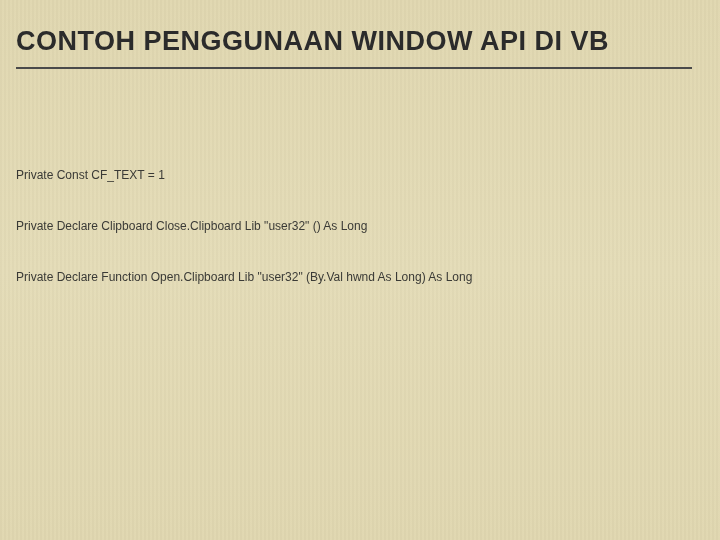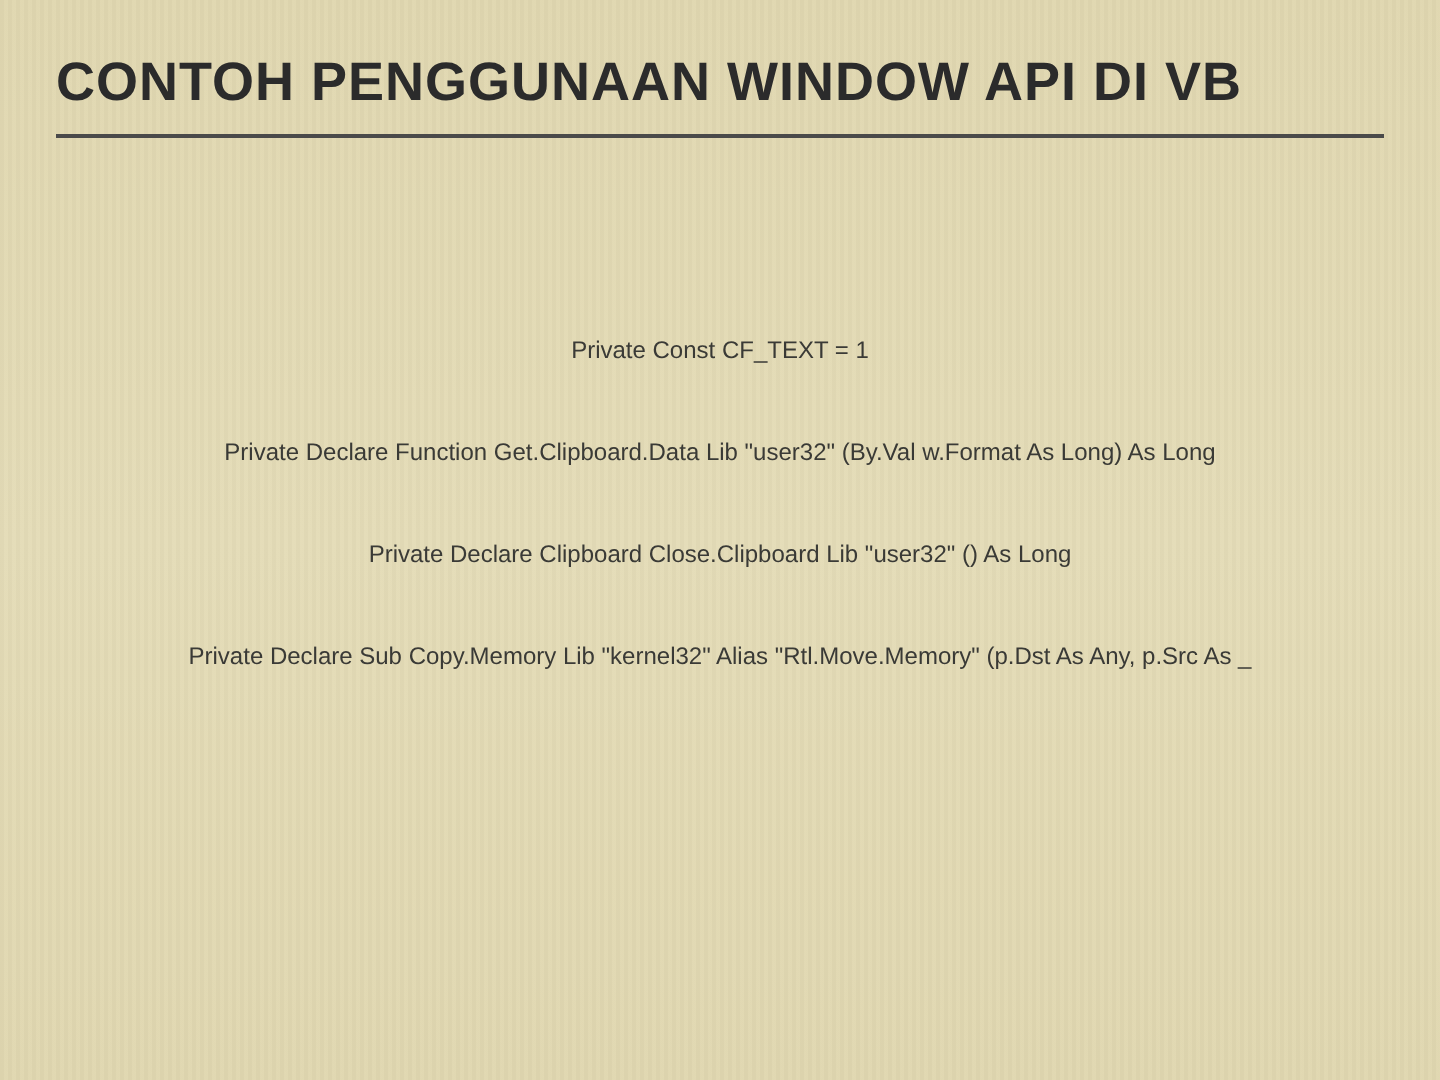--- a/index.html
+++ b/index.html
@@ -24,21 +24,21 @@
       90deg,
       rgba(0,0,0,0.02) 0px,
       rgba(0,0,0,0.02) 2px,
       rgba(255,255,255,0.02) 2px,
       rgba(255,255,255,0.02) 4px
     );
     pointer-events: none;
   }
   .slide {
     position: relative;
-    padding: 26px 28px 20px 28px;
+    padding: 26px 28px 20px 16px;
     box-sizing: border-box;
     width: 100%;
     height: 100%;
   }
   .title {
     font-size: 27px;
     font-weight: 700;
     letter-spacing: 0.5px;
     color: #2b2b2b;
     margin: 0 0 10px 0;
@@ -53,35 +53,33 @@
   }
   .codeblock {
     font-family: Arial, Helvetica, sans-serif;
     font-size: 12px;
     line-height: 1.42;
     color: #3a3a36;
     white-space: pre-wrap;
   }
   .para {
     margin-bottom: 20px;
-    text-align: center;
   }
   .line {
     display: block;
   }
 </style>
 </head>
 <body>
 
 <div class="slide">
   <h1 class="title">CONTOH PENGGUNAAN WINDOW API DI VB</h1>
   <hr class="rule">
 
   <div class="codeblock">
     <div class="para">
       <span class="line">Private Const CF_TEXT = 1</span>
-      <span class="line">Private Declare Function Get.Clipboard.Data Lib "user32" (By.Val w.Format As Long) As Long</span>
       <span class="line">Private Declare Clipboard Close.Clipboard Lib "user32" () As Long</span>
-      <span class="line">Private Declare Sub Copy.Memory Lib "kernel32" Alias "Rtl.Move.Memory" (p.Dst As Any, p.Src As _</span>
+      <span class="line">Private Declare Function Open.Clipboard Lib "user32" (By.Val hwnd As Long) As Long</span>
     </div>
     
   </div>
 </div>
 
 </body></html>

